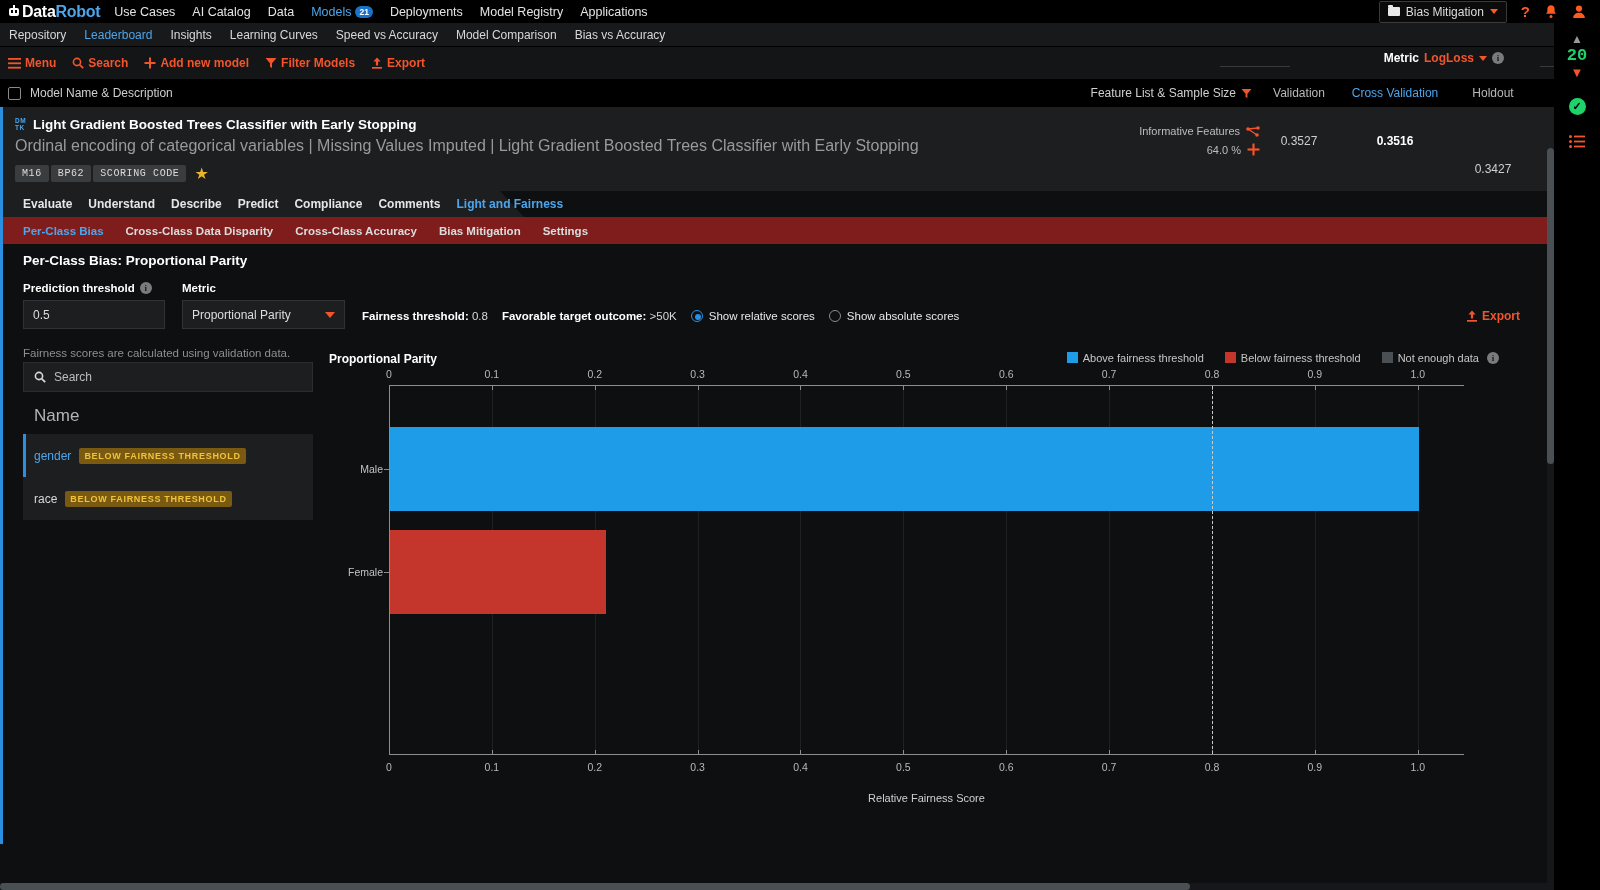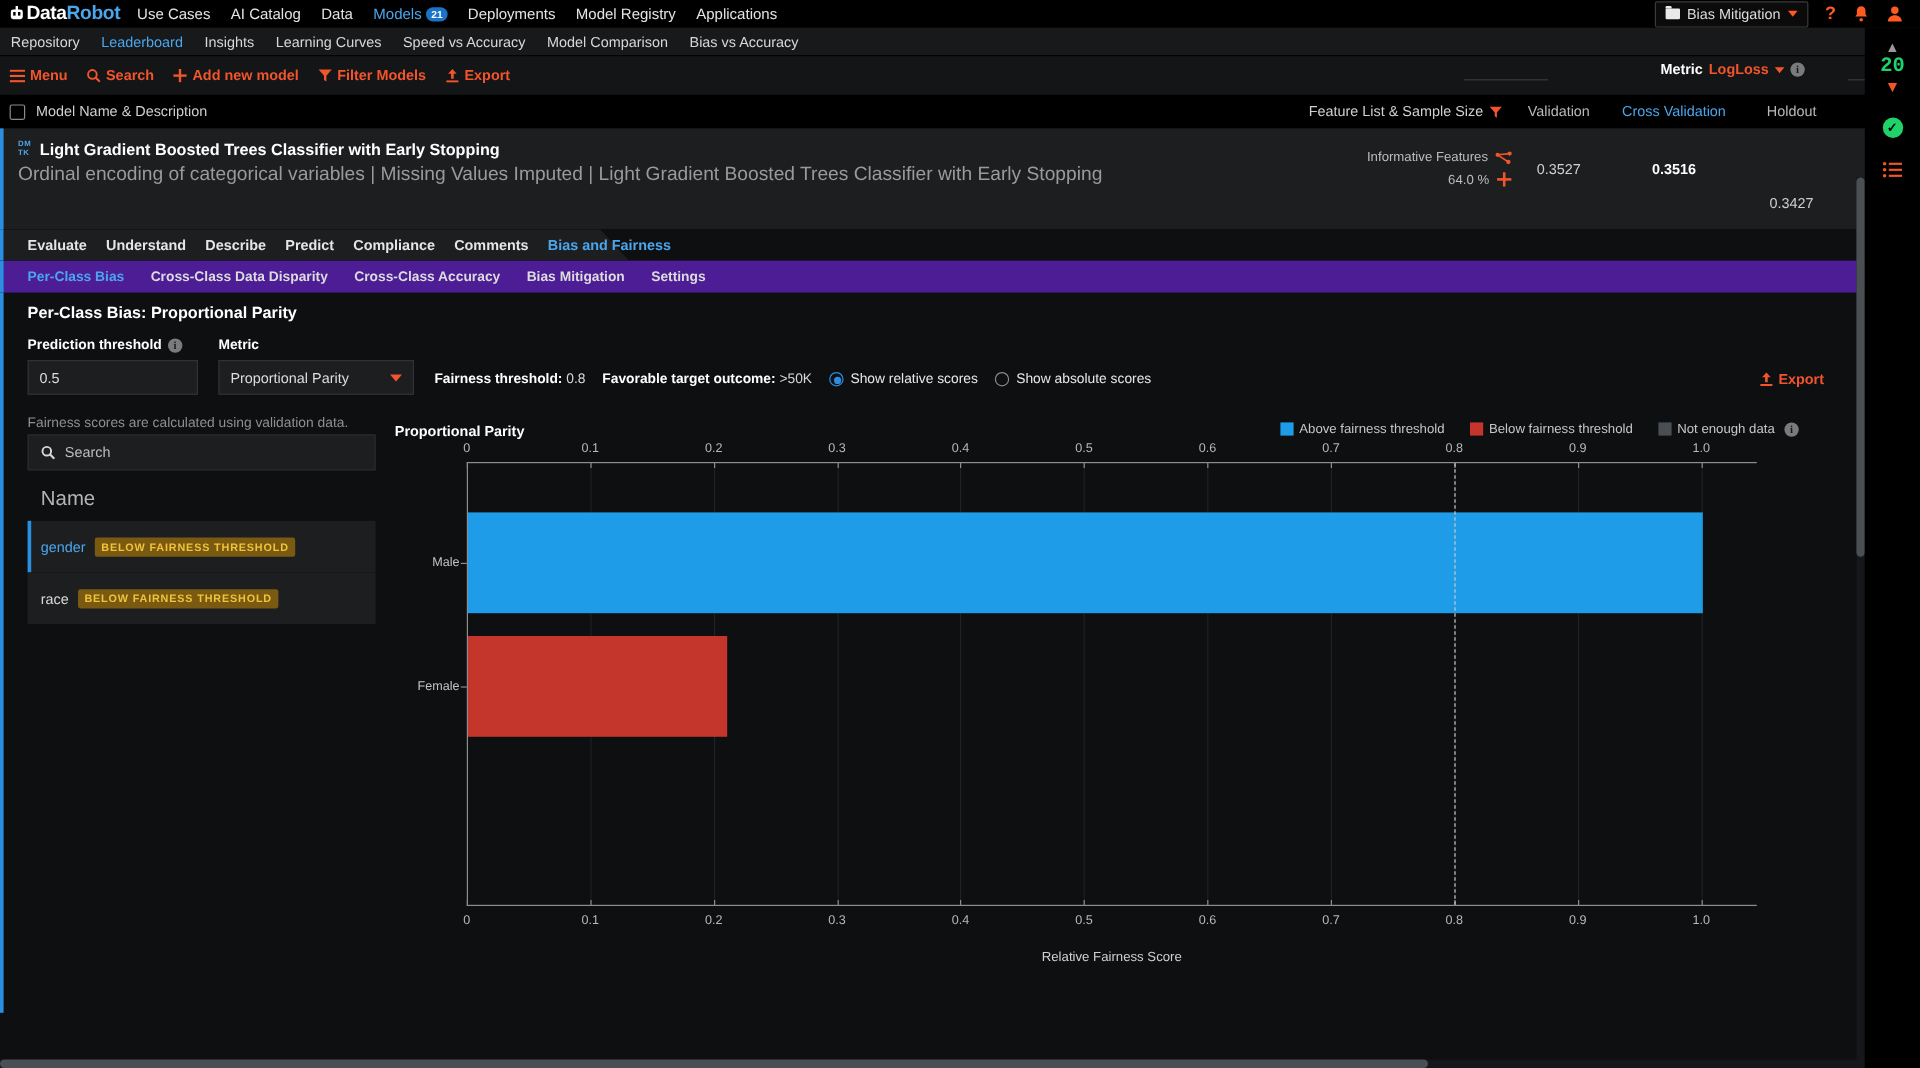--- a/index.html
+++ b/index.html
@@ -108,21 +108,21 @@
   
   .tabsbar { height:26px; background:#0d0f11; position:relative; border-left:3px solid #2a8fe0;}
   .tabsbg {
     position:absolute; left:0; top:0; height:26px; width:521px; background:#1c1e20;
     clip-path: polygon(0 0, 497px 0, 521px 26px, 0 26px);
   }
   .tabs { position:relative; display:flex; align-items:center; gap:16px; height:26px; padding-left:20px; font-size:12px;}
   .tabs .t { color:#e6e6e6; cursor:pointer; font-weight:bold;}
   .tabs .t.active { color:#4ca6ec; }
 
-  .subtabs { height:27px; display:flex; align-items:center; gap:22px; padding-left:20px; font-size:11.5px; border-left:3px solid #2a8fe0; background:#4c1d95;}
+  .subtabs { height:27px; display:flex; align-items:center; gap:22px; padding-left:20px; font-size:11.5px; border-left:3px solid #2a8fe0; background:#7f1d1d;}
   .subtabs .st { color:#dcdcdc; cursor:pointer; font-weight:bold;}
   .subtabs .st.active { color:#4ca6ec;}
 
   
   .panel { border-left:3px solid #2a8fe0; background:#0d0f11; height:600px; position:relative; }
   .p-title { font-size:13.5px; font-weight:bold; color:#fff; padding:9px 0 0 20px;}
 
   .controls { display:flex; align-items:flex-end; padding:14px 0 0 20px; gap:17px; position:relative;}
   .ctl-lbl { font-size:11.5px; font-weight:bold; color:#fff; display:flex; align-items:center; gap:5px; margin-bottom:6px;}
   .txtinput {
@@ -316,20 +316,26 @@
 
   <div class="modelrow">
     <div class="mr-title">
       <span class="dmtk">
         <span>DM</span><br>
         <span>TK</span>
       </span>
       <span class="mr-name">Light Gradient Boosted Trees Classifier with Early Stopping</span>
     </div>
     <div class="mr-desc">Ordinal encoding of categorical variables | Missing Values Imputed | Light Gradient Boosted Trees Classifier with Early Stopping</div>
+    <div class="mr-chips">
+      <span class="chip">M16</span>
+      <span class="chip" style="margin-left:-6px">BP62</span>
+      <span class="chip" style="margin-left:-6px">SCORING CODE</span>
+      <span class="star">★</span>
+    </div>
     <div class="mr-feat">
       <div class="l1">
         <span>Informative Features</span>
         <svg width="14" height="11" viewBox="0 0 14 11">
             <circle cx="2" cy="3" r="1.8" fill="#f2552c"></circle>
             <circle cx="12" cy="2" r="1.8" fill="#f2552c"></circle>
             <circle cx="11" cy="9" r="1.8" fill="#f2552c"></circle>
             <line x1="2" y1="3" x2="12" y2="2" stroke="#f2552c" stroke-width="1.3"></line>
             <line x1="2" y1="3" x2="11" y2="9" stroke="#f2552c" stroke-width="1.3"></line>
           </svg>
@@ -349,21 +355,21 @@
 
   <div class="tabsbar">
     <div class="tabsbg"></div>
     <div class="tabs">
       <span class="t">Evaluate</span>
       <span class="t">Understand</span>
       <span class="t">Describe</span>
       <span class="t">Predict</span>
       <span class="t">Compliance</span>
       <span class="t">Comments</span>
-      <span class="t active">Bias and Fairness</span>
+      <span class="t active">Light and Fairness</span>
     </div>
   </div>
 
   <div class="subtabs">
     <span class="st active">Per-Class Bias</span>
     <span class="st">Cross-Class Data Disparity</span>
     <span class="st">Cross-Class Accuracy</span>
     <span class="st">Bias Mitigation</span>
     <span class="st">Settings</span>
   </div>

